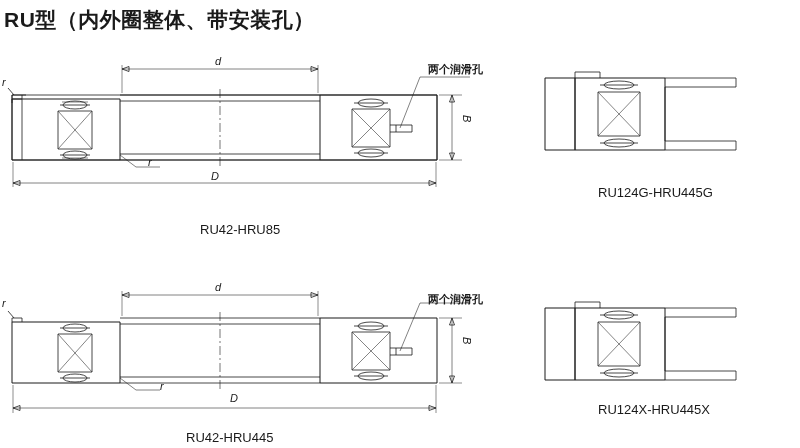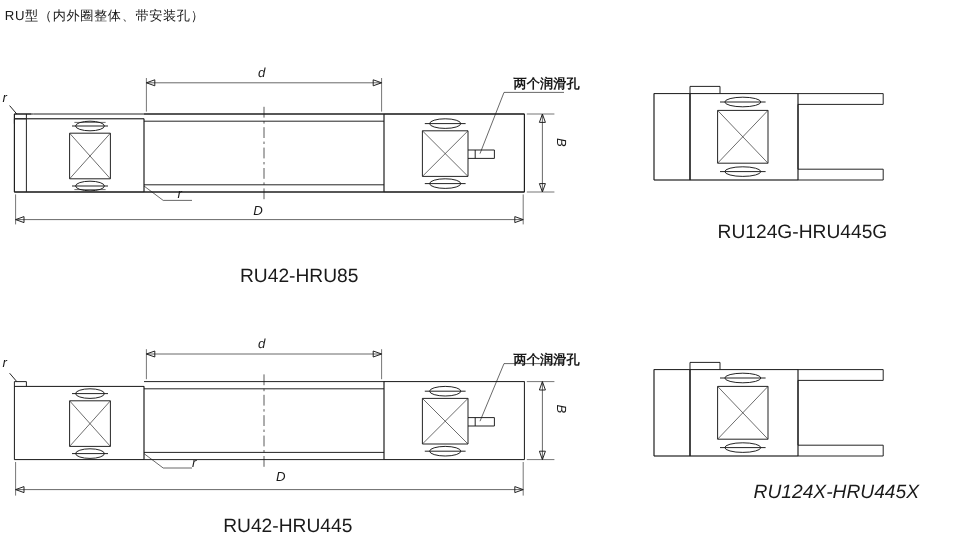--- a/index.html
+++ b/index.html
@@ -12,28 +12,28 @@
     height: 448px;
     position: relative;
     font-family: "Liberation Sans", sans-serif;
     color: #1a1a1a;
     overflow: hidden;
   }
   .page-title {
     position: absolute;
     left: 4px;
     top: 6px;
-    font-size: 11px;
-    font-weight: normal;
+    font-size: 21px;
+    font-weight: bold;
     letter-spacing: 0.5px;
     white-space: nowrap;
   }
   .caption {
     position: absolute;
-    font-size: 16px;
+    font-size: 13px;
     white-space: nowrap;
     color: #1a1a1a;
   }
   .annot {
     position: absolute;
     font-size: 11px;
     white-space: nowrap;
     color: #1a1a1a;
     font-weight: bold;
   }
@@ -254,13 +254,13 @@
   <path class="ln" d="M58,22 L100,22 L100,66 L58,66 Z"></path>
   <path class="ln-thin" d="M58,22 L100,66 M100,22 L58,66"></path>
   <path class="ln" d="M60,15 L98,15 M60,73 L98,73"></path>
   <ellipse class="ln" cx="79" cy="15" rx="15" ry="4"></ellipse>
   <ellipse class="ln" cx="79" cy="73" rx="15" ry="4"></ellipse>
   <path class="ln" d="M125,8 L196,8 M125,17 L196,17 M125,71 L196,71 M125,80 L196,80"></path>
   <path class="ln" d="M196,8 L196,17 M196,71 L196,80"></path>
   <path class="ln" d="M125,17 L125,71"></path>
   <path class="ln" d="M35,8 L35,2 L60,2 L60,8"></path>
 </svg>
-<div class="caption" style="left:628px; top:402px;font-style:italic;">RU124X-HRU445X</div>
+<div class="caption" style="left:598px; top:402px;">RU124X-HRU445X</div>
 
 </body></html>

